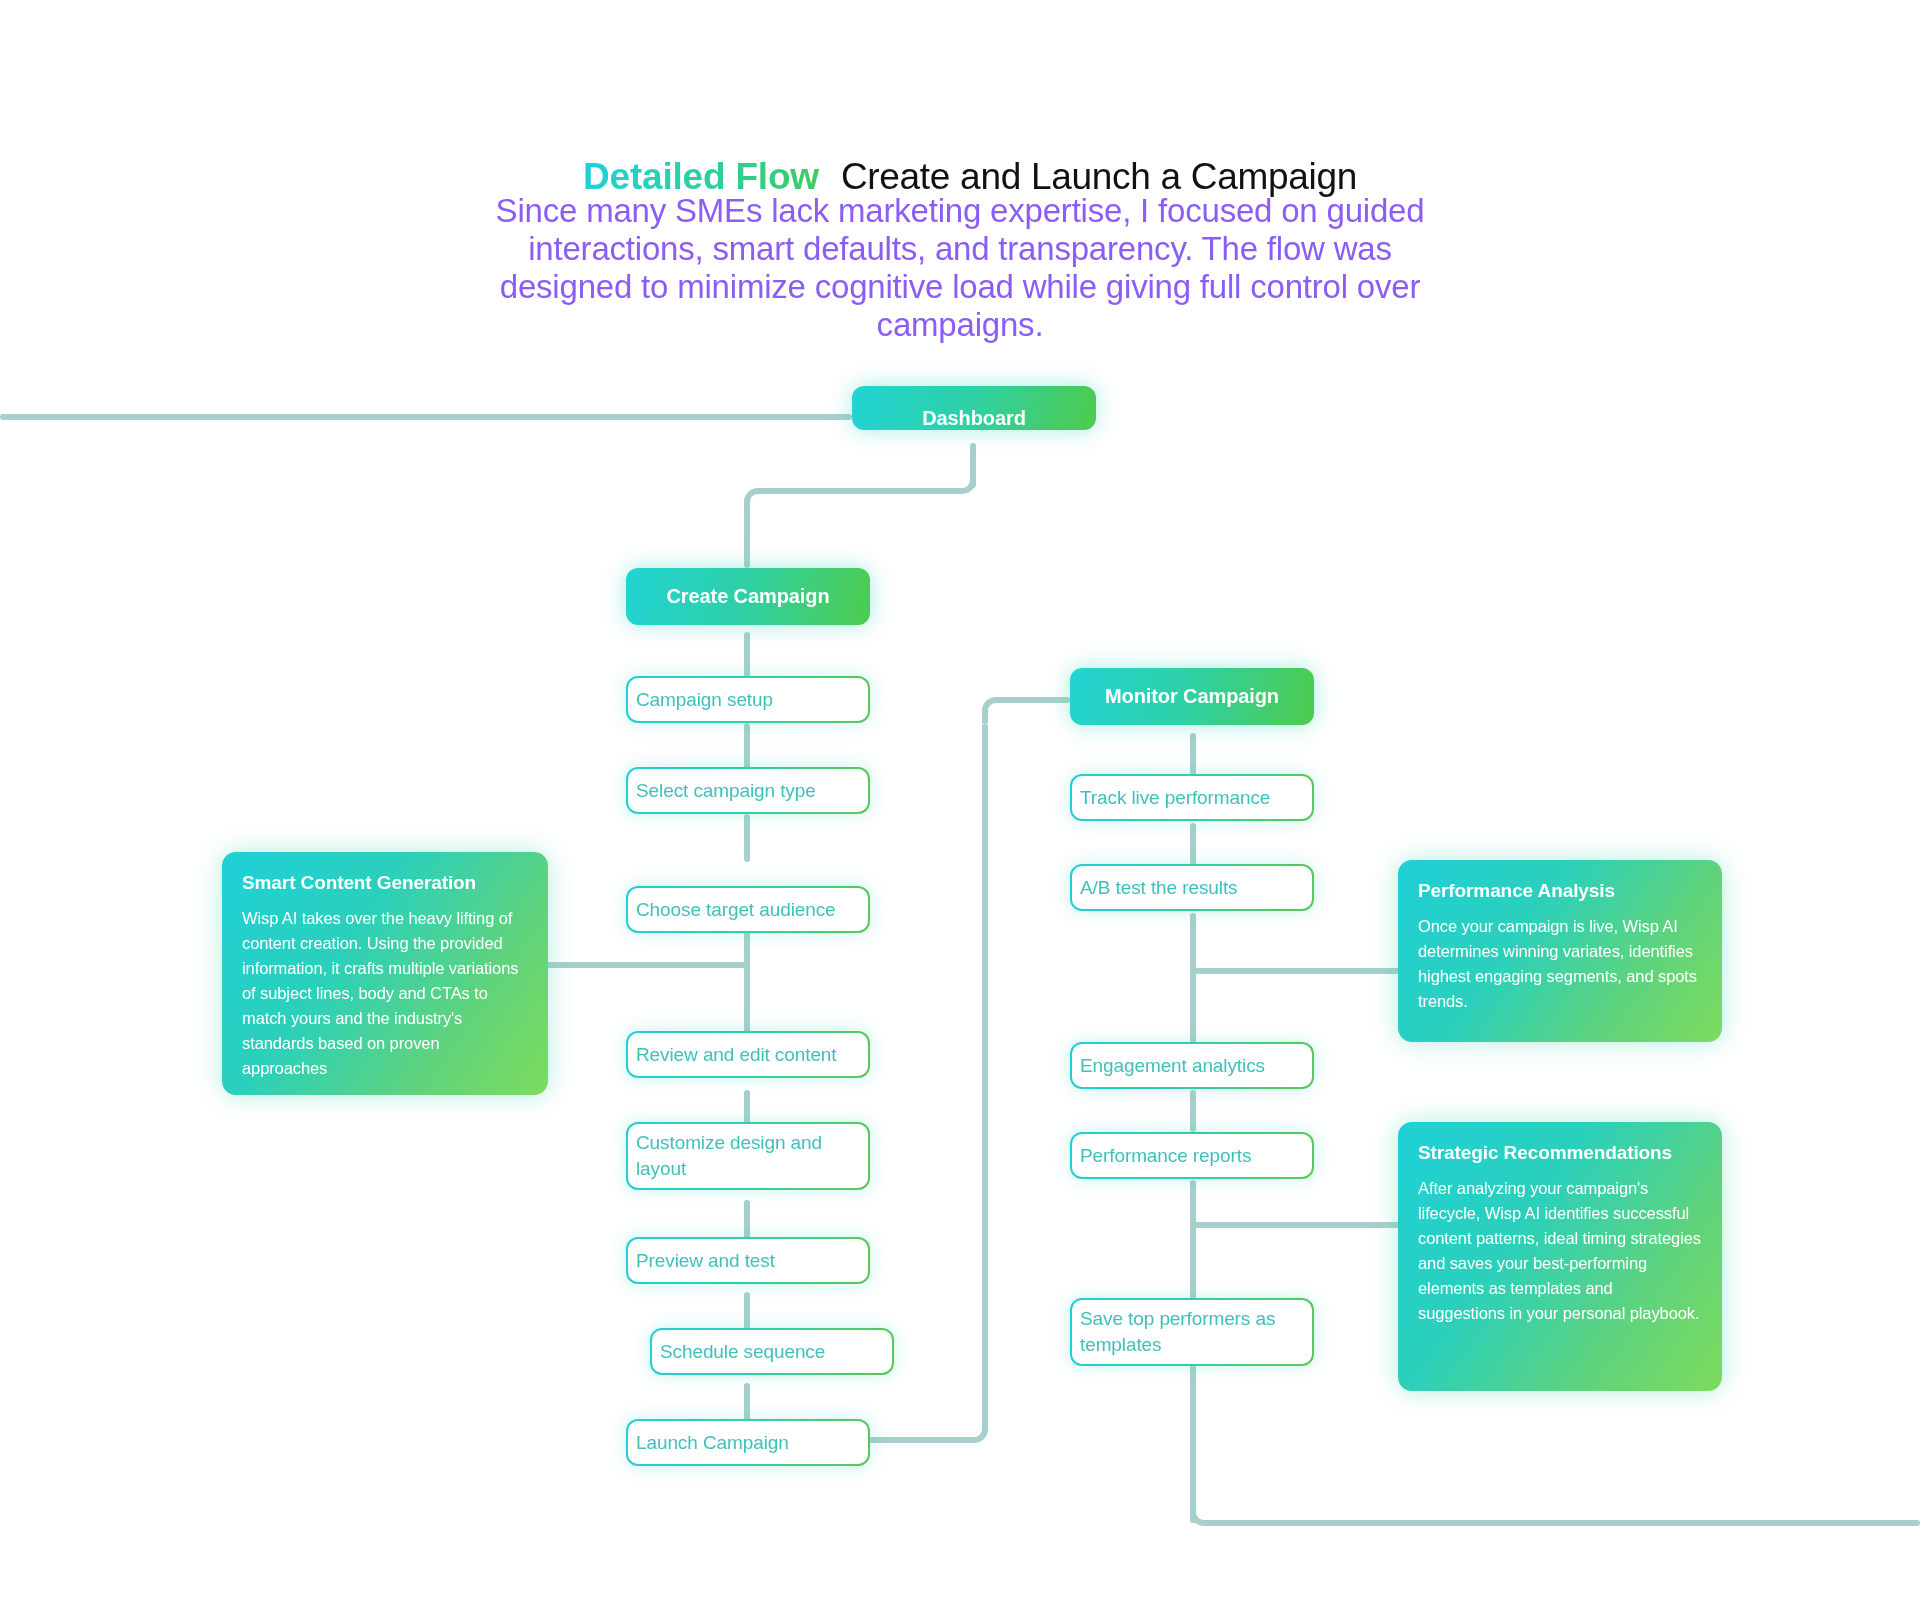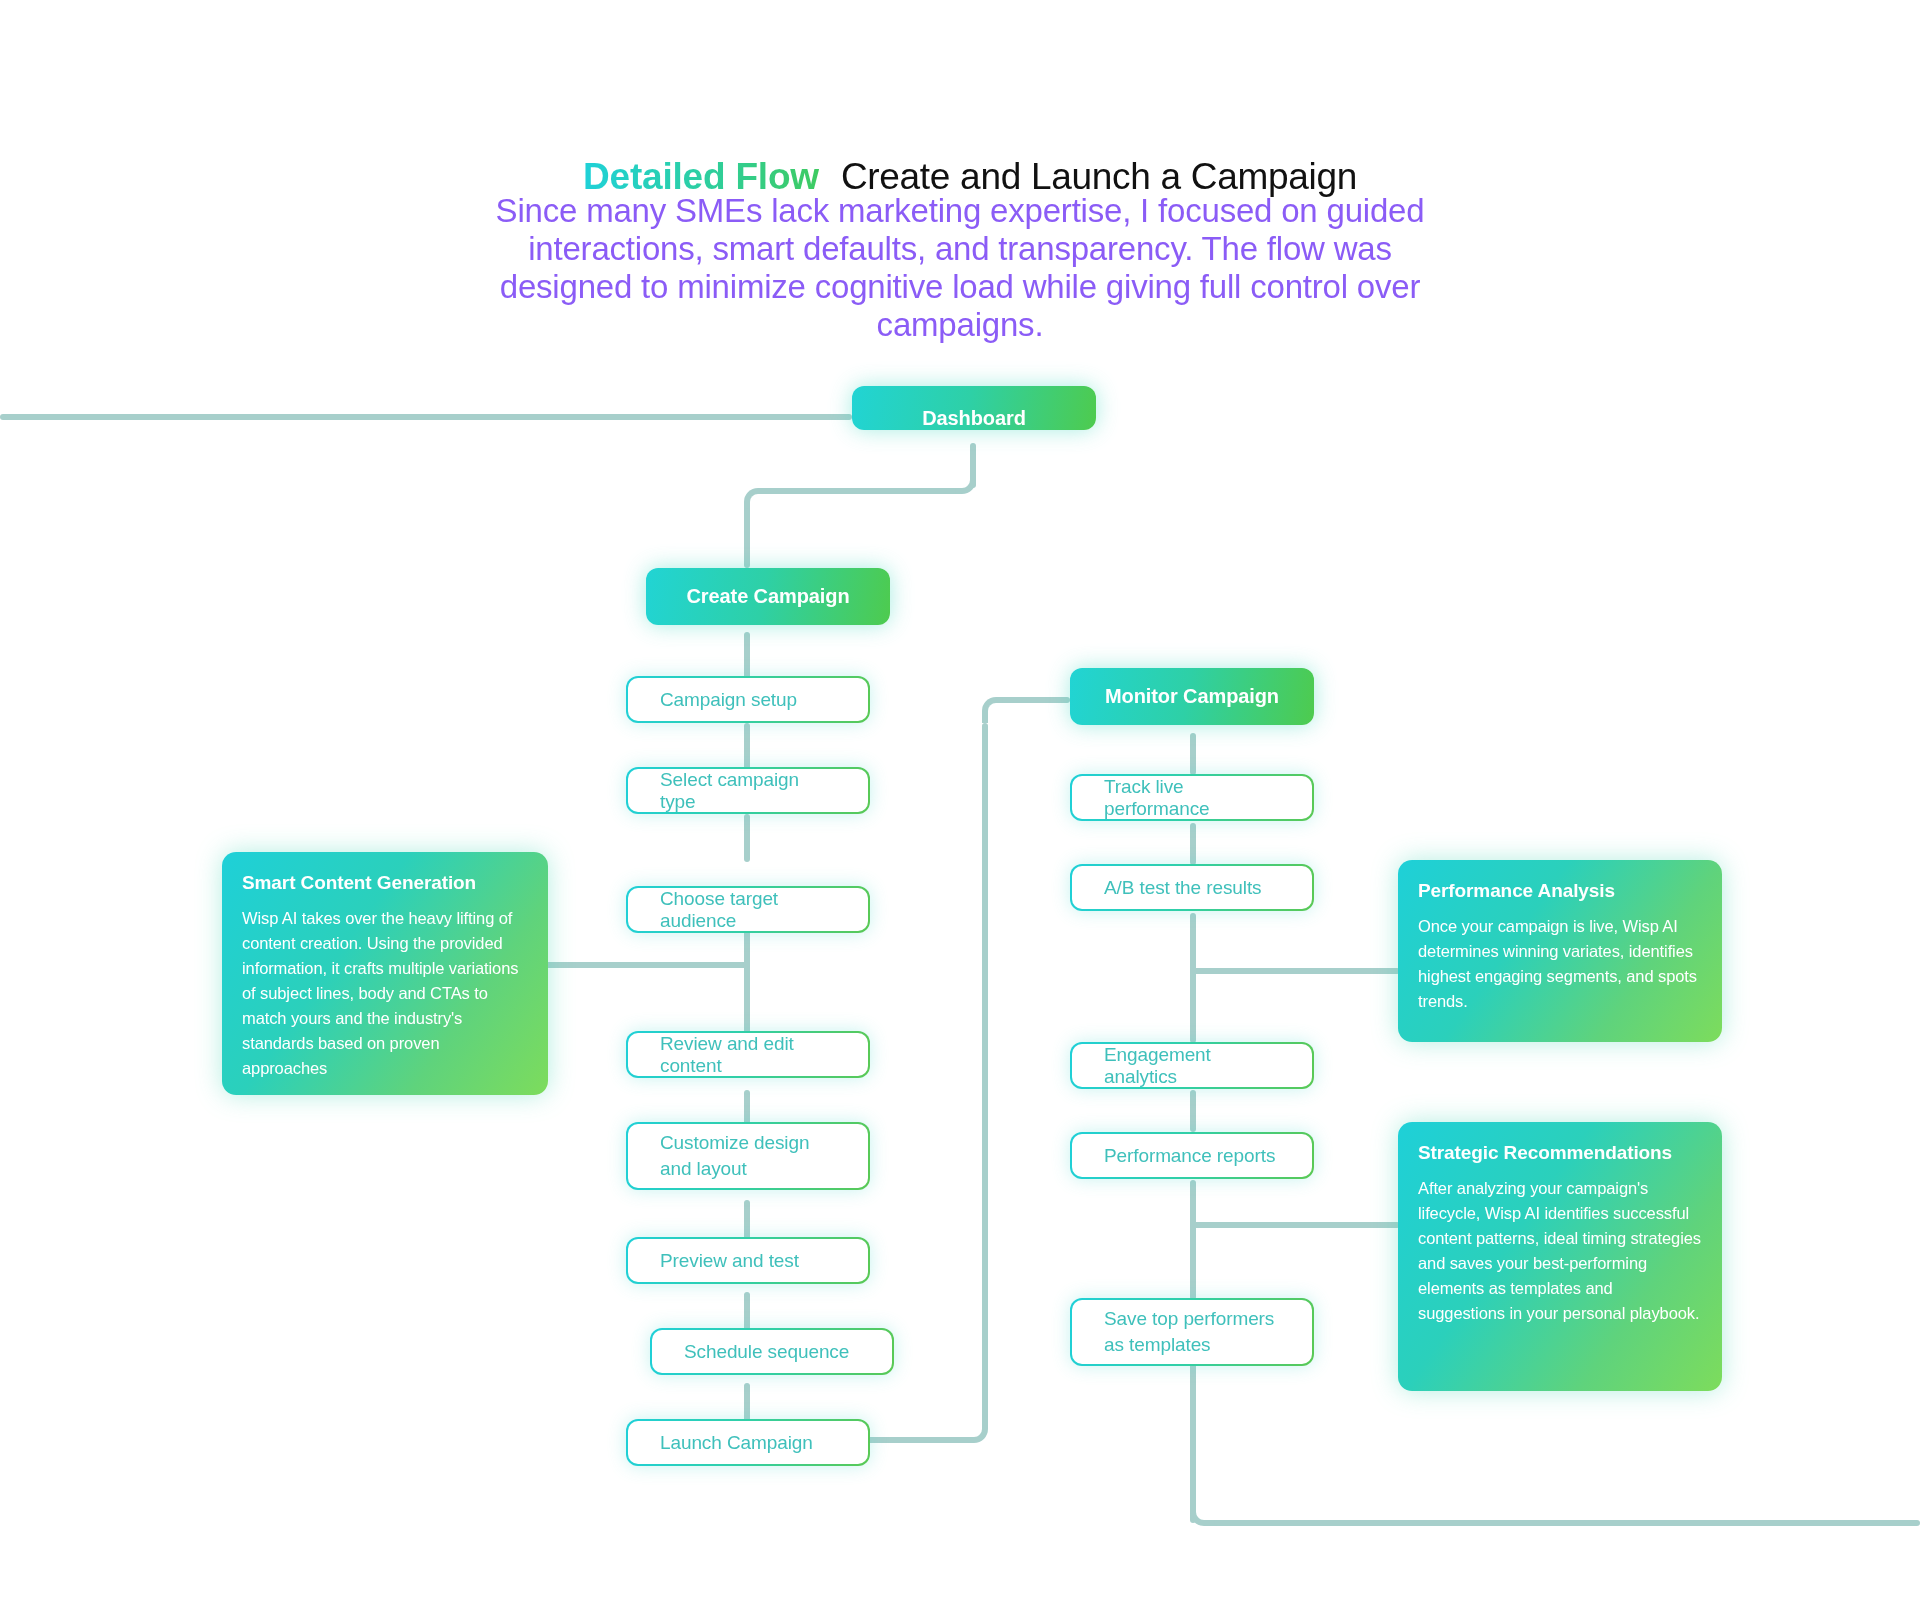--- a/index.html
+++ b/index.html
@@ -55,21 +55,21 @@
     z-index: 5;
   }
   .node-step {
     position: absolute; border-radius: 12px; background: #ffffff;
     border: 2px solid transparent;
     background-image: linear-gradient(#fff, #fff),
                       linear-gradient(100deg, #1fd0d8 0%, #32cfa4 50%, #5ac954 100%);
     background-origin: border-box; background-clip: padding-box, border-box;
     color: #3fc0bb; font-size: 19px; letter-spacing: -0.1px;
     display: flex; align-items: center;
-    padding: 0 32px;
+    padding: 0 8px;
     box-shadow: 0 0 18px rgba(70, 215, 205, 0.30);
     z-index: 5;
   }
   .node-step.two-line { line-height: 26px; }
 
   
   .callout {
     position: absolute; border-radius: 14px;
     background: linear-gradient(125deg, #1ed0d8 0%, #2bd0bb 38%, #5fd37c 72%, #7ddc5c 100%);
     color: #ffffff; padding: 20px 20px 18px 20px;
@@ -129,21 +129,21 @@
 
   <div class="line lh" style="left:1190px; top:1222px; width:210px;"></div>
 
   <div class="corner c-bl" style="left:1190px; top:1498px; width:28px; height:28px;"></div>
   <div class="line lh" style="left:1214px; top:1520px; width:706px;"></div>
 
   <div class="node-primary" style="left:852px; top:386px; width:244px; height:44px;align-items:flex-end;">
     <span>Dashboard</span>
   </div>
 
-  <div class="node-primary" style="left:626px; top:568px; width:244px; height:57px;margin-left:20px;">
+  <div class="node-primary" style="left:626px; top:568px; width:244px; height:57px;">
     <span>Create Campaign</span>
   </div>
 
   <div class="node-primary" style="left:1070px; top:668px; width:244px; height:57px;">
     <span>Monitor Campaign</span>
   </div>
 
   <div class="node-step" style="left:626px; top:676px; width:244px; height:47px;">
     <span>Campaign setup</span>
   </div>

